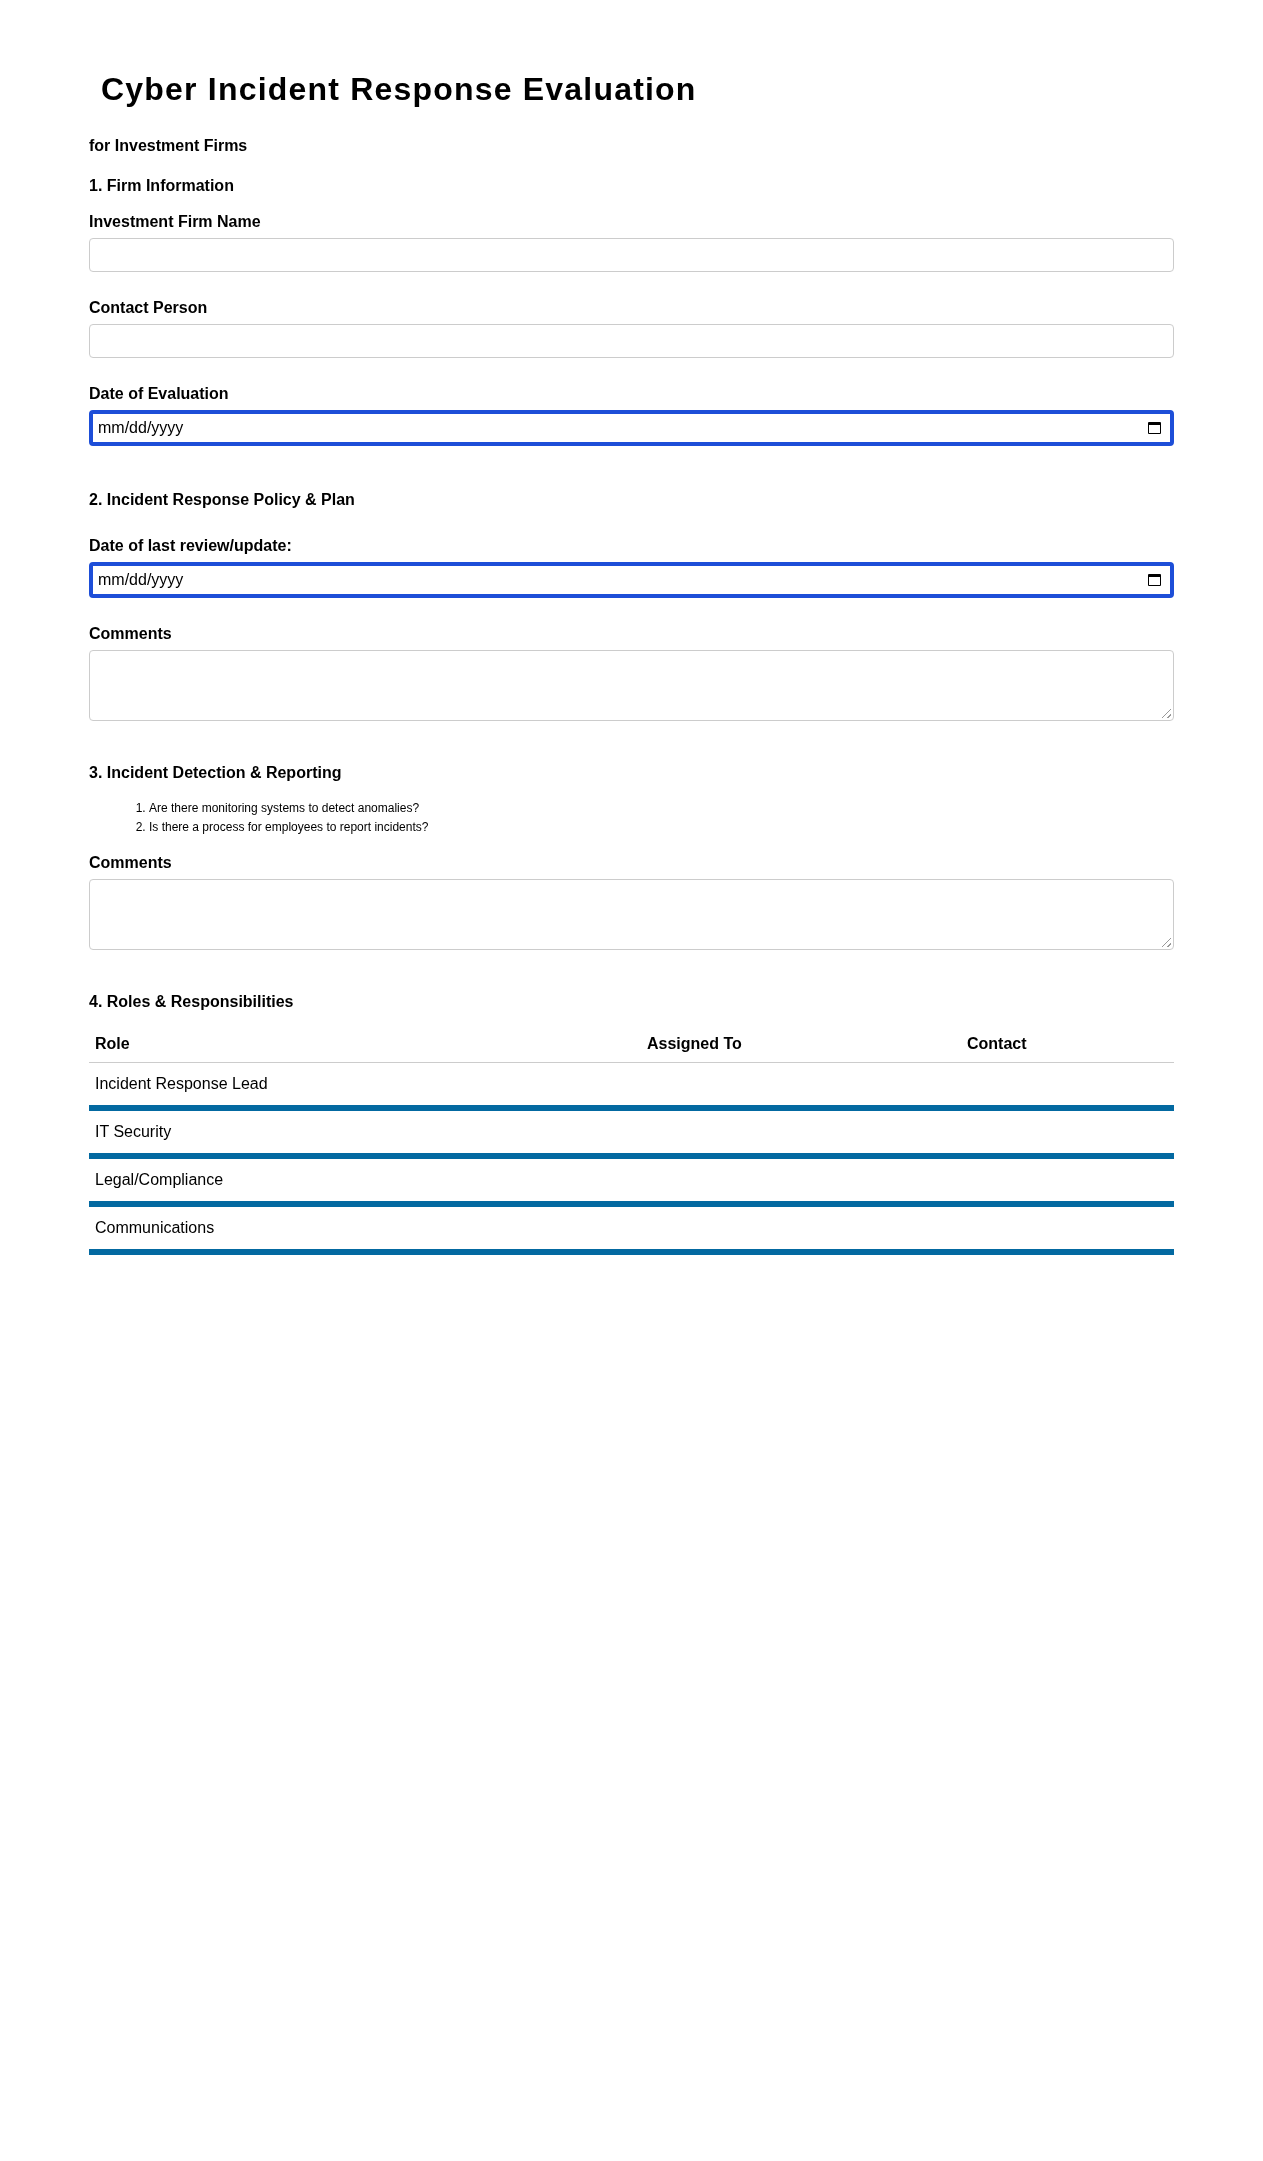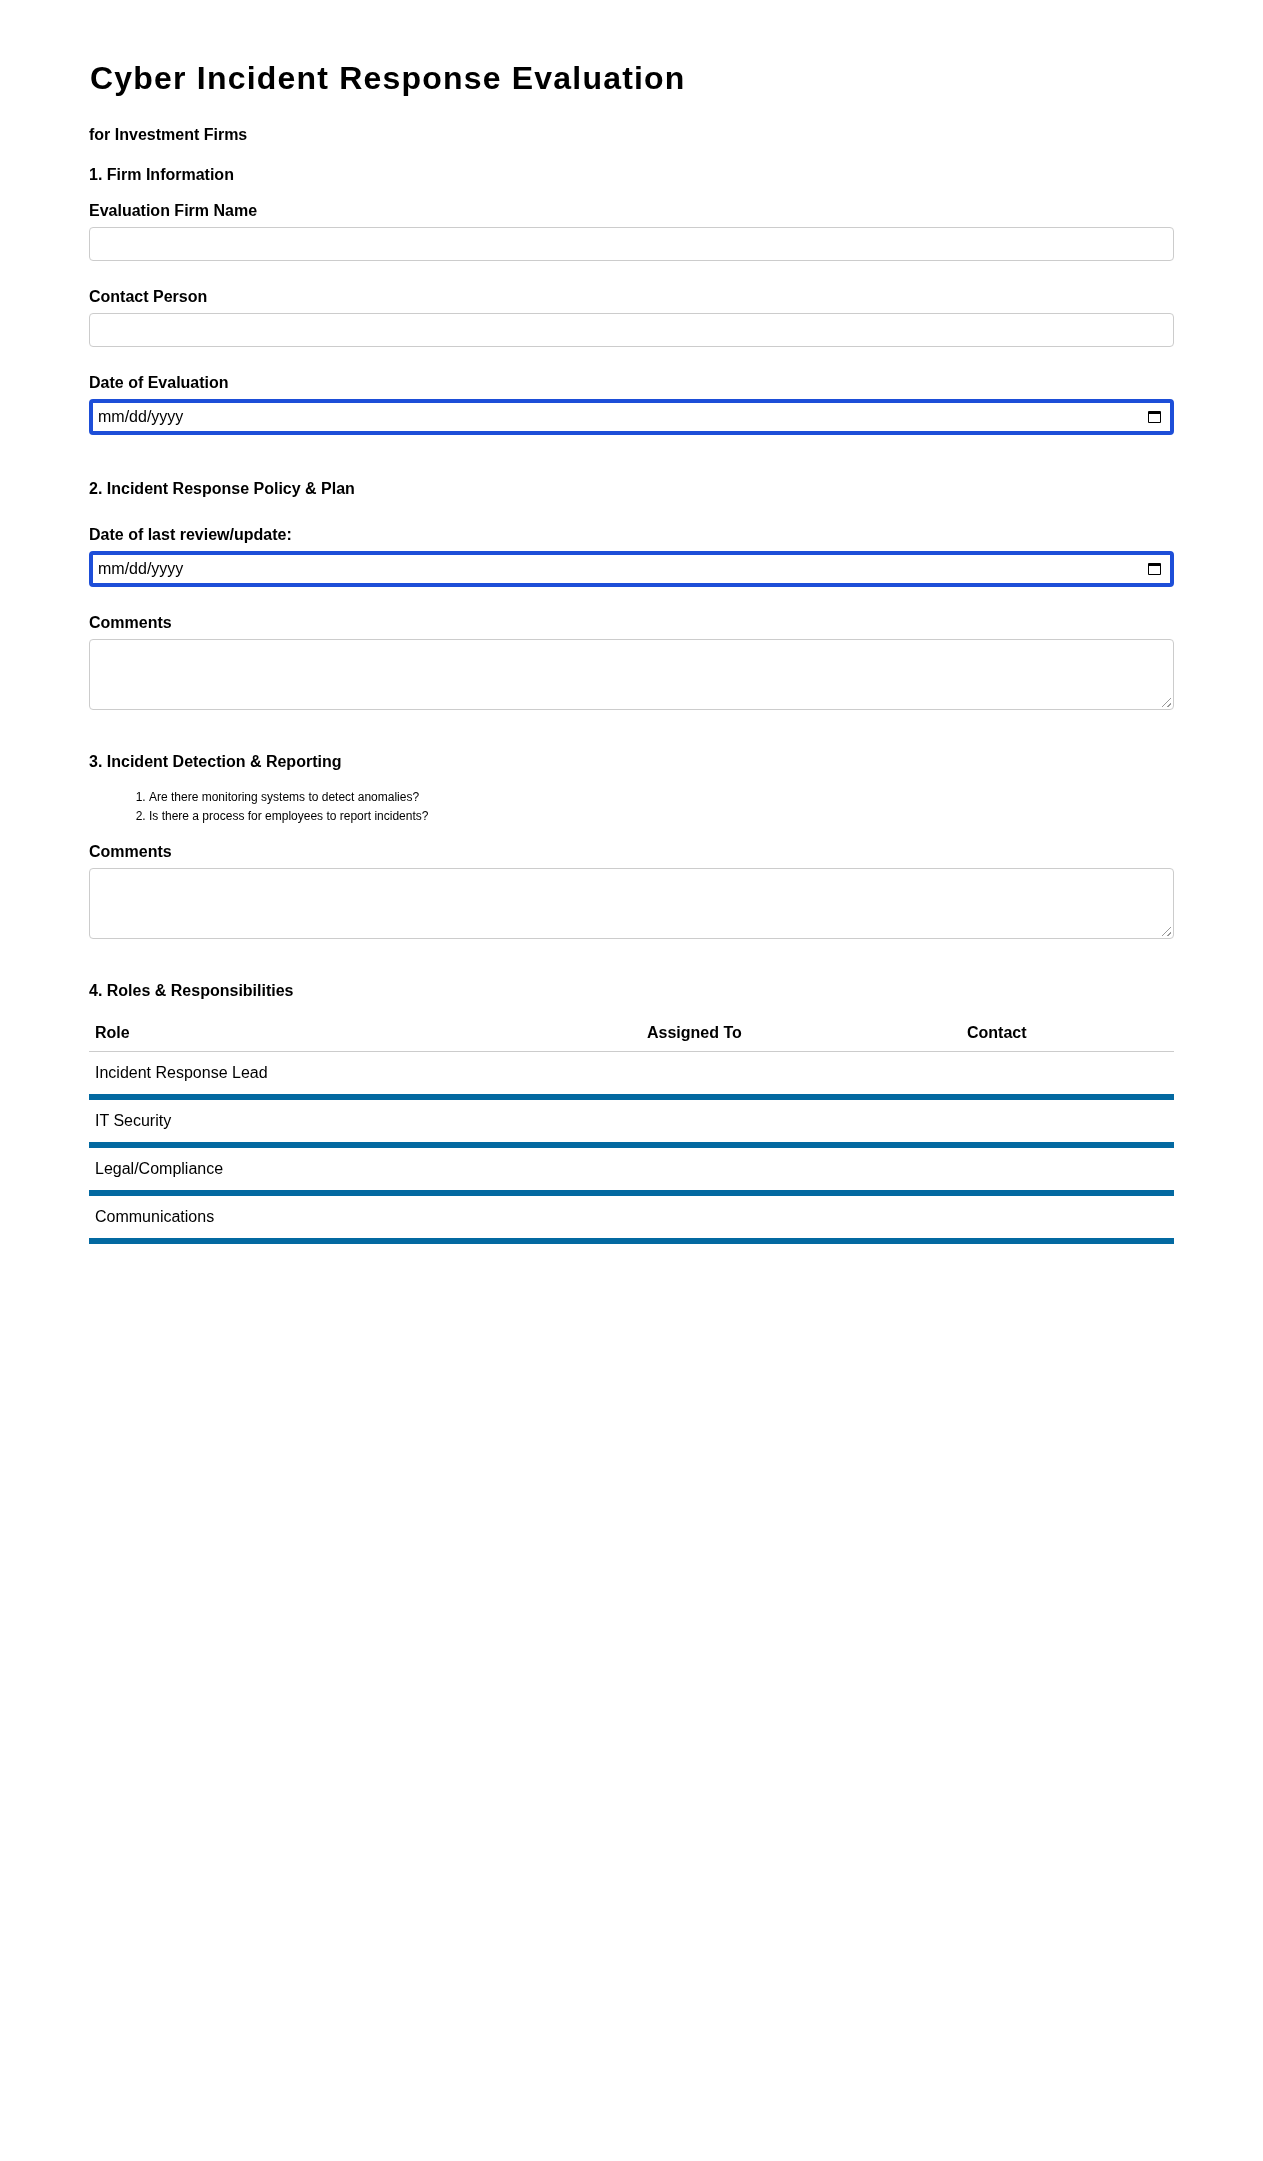--- a/index.html
+++ b/index.html
@@ -10,21 +10,21 @@
     font-family: "Liberation Sans", sans-serif;
     color: #000000;
   }
   .page {
     position: relative;
     margin-left: 89px;
     width: 1085px;
     padding-top: 58px;
   }
   h1 {
-    margin: 1px;
+    margin: 12px;
     font-size: 32px;
     line-height: 38px;
     font-weight: bold;
     letter-spacing: 1.2px;
   }
   h2 {
     margin: 26px 0 0 0;
     font-size: 16px;
     line-height: 24px;
     font-weight: bold;
@@ -130,21 +130,21 @@
 
 <div class="page">
 
   <h1>Cyber Incident Response Evaluation</h1>
   <h2>for Investment Firms</h2>
 
   <div style="margin-top:18px;">
     <div class="section-title">1. Firm Information</div>
 
     <div style="margin-top:16px;">
-      <label class="field-label">Evaluation Firm Name</label>
+      <label class="field-label">Investment Firm Name</label>
       <input type="text" class="text-input" value="" style="">
     </div>
 
     <div style="margin-top:26px;">
       <label class="field-label">Contact Person</label>
       <input type="text" class="text-input" value="" style="">
     </div>
 
     <div style="margin-top:26px;">
       <label class="field-label">Date of Evaluation</label>

